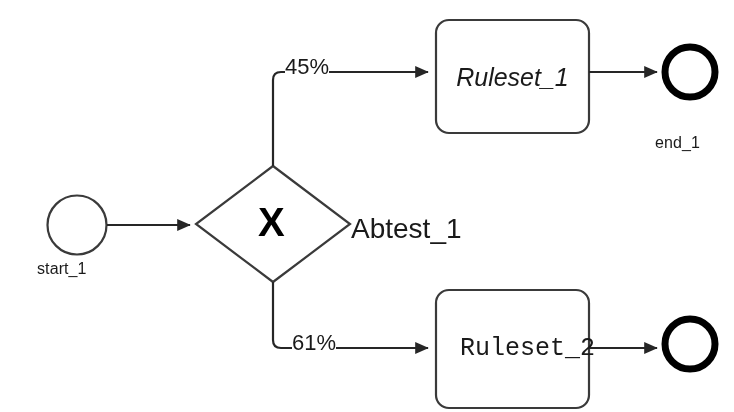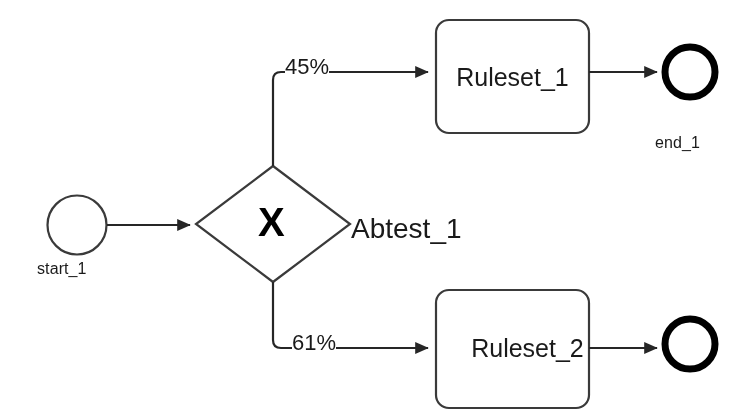--- a/index.html
+++ b/index.html
@@ -102,21 +102,21 @@
   </svg>
 
   <div class="gateway-marker" style="left:258px; top:200px;">X</div>
 
   <div class="gw-name" style="left:351px; top:213px;">Abtest_1</div>
 
   <div class="node-label" style="left:37px; top:260px;">start_1</div>
 
   <div class="node-label" style="left:655px; top:134px;">end_1</div>
 
-  <div class="task-label" style="left:436px; top:63px; width:153px;">Ruleset_1</div>
+  <div class="task-label" style="left:436px; top:63px; width:153px;font-style:italic;">Ruleset_1</div>
 
-  <div class="task-label" style="left:436px; top:334px; width:183px;">Ruleset_2</div>
+  <div class="task-label" style="left:436px; top:334px; width:183px;font-family:Liberation Mono, monospace;">Ruleset_2</div>
 
   <div class="edge-label" style="left:285px; top:56px;">45%</div>
 
   <div class="edge-label" style="left:292px; top:332px;">61%</div>
 
 </div>
 
 </body></html>

